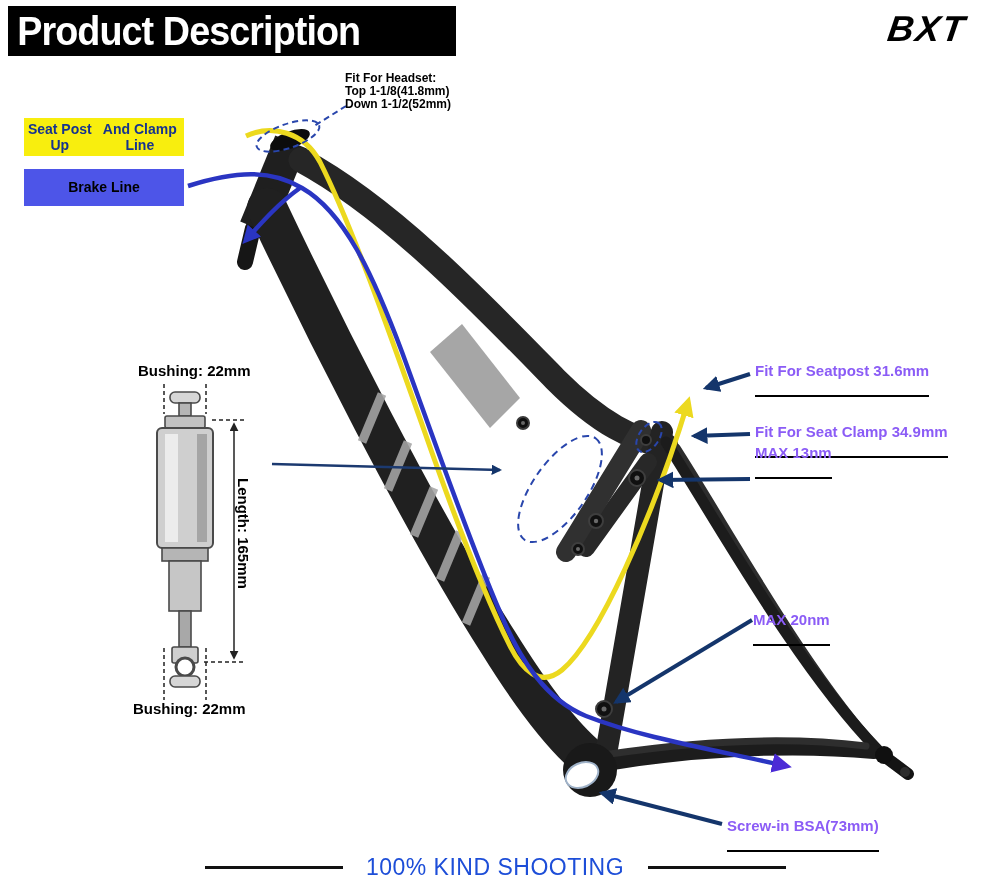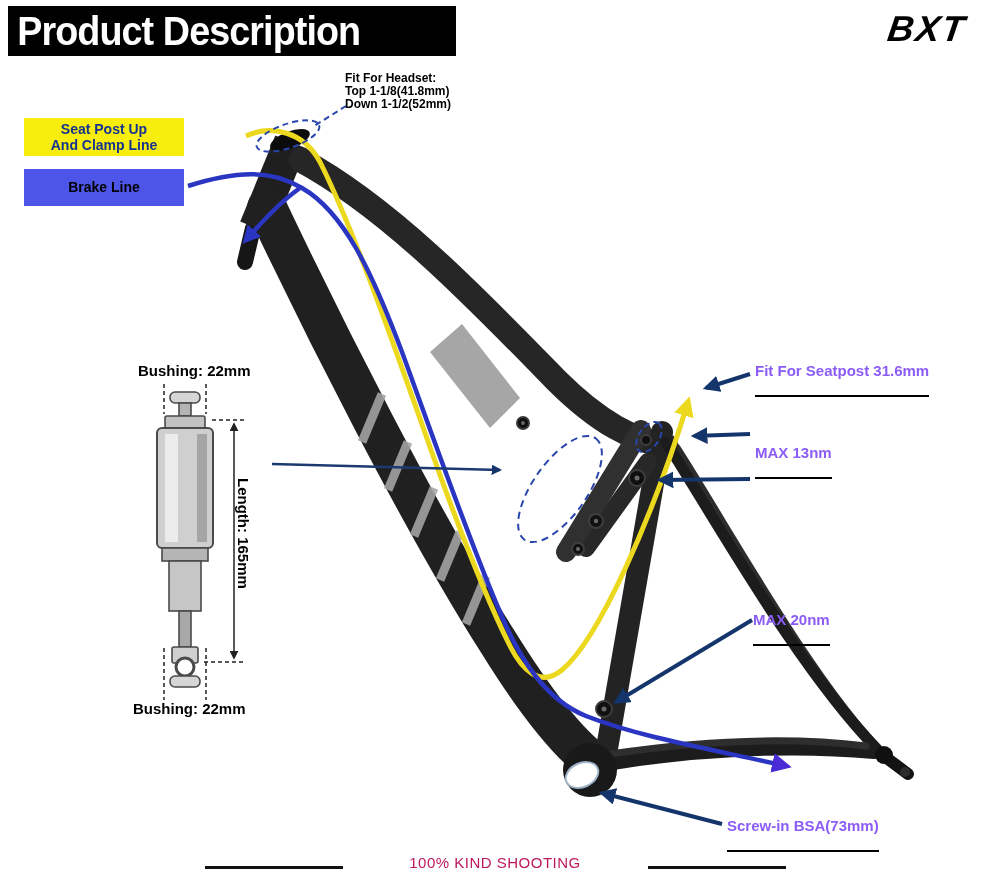--- a/index.html
+++ b/index.html
@@ -8,40 +8,40 @@
   .art{position:absolute;left:0;top:0;width:990px;height:886px;}
   .banner{position:absolute;left:8px;top:6px;width:448px;height:50px;
           background:var(--banner-bg,#000);color:var(--banner-fg,#fff);
           display:flex;align-items:center;}
   .banner .title{font-size:41px;font-weight:bold;letter-spacing:-1px;white-space:nowrap;
           transform:scaleX(.92);transform-origin:left center;padding-left:10px;}
   .brand{position:absolute;right:24px;top:8px;font-size:36px;font-weight:bold;font-style:italic;
          letter-spacing:2px;transform:skewX(-8deg);color:#000;}
   .headset-note{position:absolute;left:345px;top:72px;font-size:12px;font-weight:bold;
          line-height:1.1;color:#000;}
-  .tag{position:absolute;display:flex;flex-direction:column;align-items:center;justify-content:center;
+  .tag{position:absolute;display:flex;flex-direction:row;align-items:center;justify-content:center;
        font-weight:bold;font-size:14px;line-height:1.15;text-align:center;}
   .tag.yellow{left:24px;top:118px;width:160px;height:38px;
        background:var(--yellow-label,#f8ee0e);color:var(--label-navy,#16338f);}
   .tag.blue{left:24px;top:169px;width:160px;height:37px;
        background:var(--blue-label,#4d55e8);color:#000;}
   .note{position:absolute;font-size:15px;font-weight:bold;color:#8b5cf6;white-space:nowrap;
         border-bottom:2px solid #000;padding-bottom:16px;}
   .plain{position:absolute;font-size:15px;font-weight:bold;color:#000;white-space:nowrap;}
   .vert{transform:rotate(90deg);transform-origin:left top;}
   .n-seatpost{left:755px;top:362px;}
   .n-clamp{left:755px;top:423px;}
   .n-max13{left:755px;top:444px;}
   .n-max20{left:753px;top:611px;}
   .n-bsa{left:727px;top:817px;}
   .bushing-top{left:138px;top:362px;}
   .bushing-bottom{left:133px;top:700px;}
   .shock-length{left:252px;top:478px;}
   .footer-text{position:absolute;left:0;top:854px;width:990px;text-align:center;
-        font-size:15px;letter-spacing:.5px;color:#be185d;}
+        font-size:23px;letter-spacing:.5px;color:#1d4ed8;}
   .rule{position:absolute;height:3px;background:#111;top:866px;}
   .rule.left{left:205px;width:138px;}
   .rule.right{left:648px;width:138px;}
 </style>
 </head>
 <body>
 
 <div class="page">
 
   <svg class="art" viewBox="0 0 990 886" xmlns="http://www.w3.org/2000/svg">
@@ -175,20 +175,21 @@
   </div>
   <div class="tag blue">
     <span>Brake Line</span>
   </div>
 
   <div class="plain bushing-top">Bushing: 22mm</div>
   <div class="plain bushing-bottom">Bushing: 22mm</div>
   <div class="plain vert shock-length">Length: 165mm</div>
 
   <div class="note n-seatpost">Fit For Seatpost 31.6mm</div>
+  <div class="note n-clamp">Fit For Seat Clamp 34.9mm</div>
   <div class="note n-max13">MAX 13nm</div>
   <div class="note n-max20">MAX 20nm</div>
   <div class="note n-bsa">Screw-in BSA(73mm)</div>
 
   <div class="rule left"></div>
   <div class="footer-text">100% KIND SHOOTING</div>
   <div class="rule right"></div>
 </div>
 
 </body></html>

